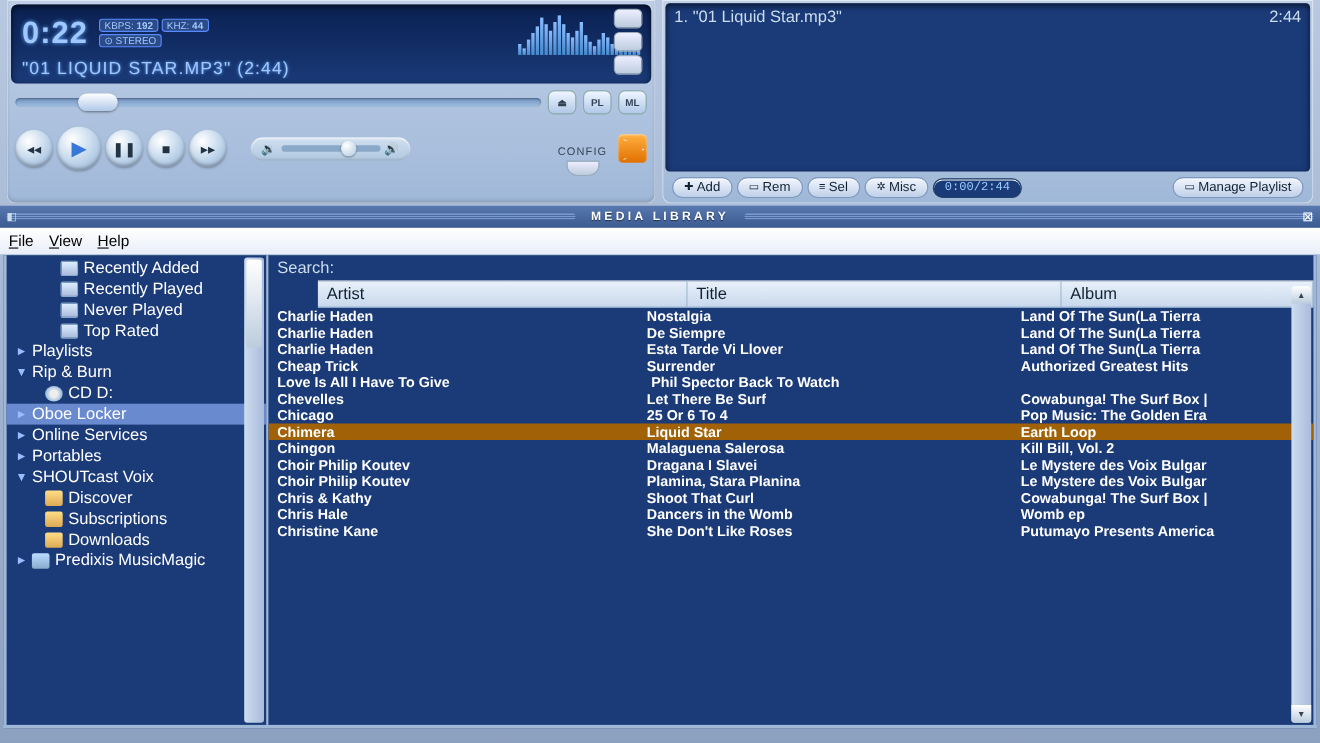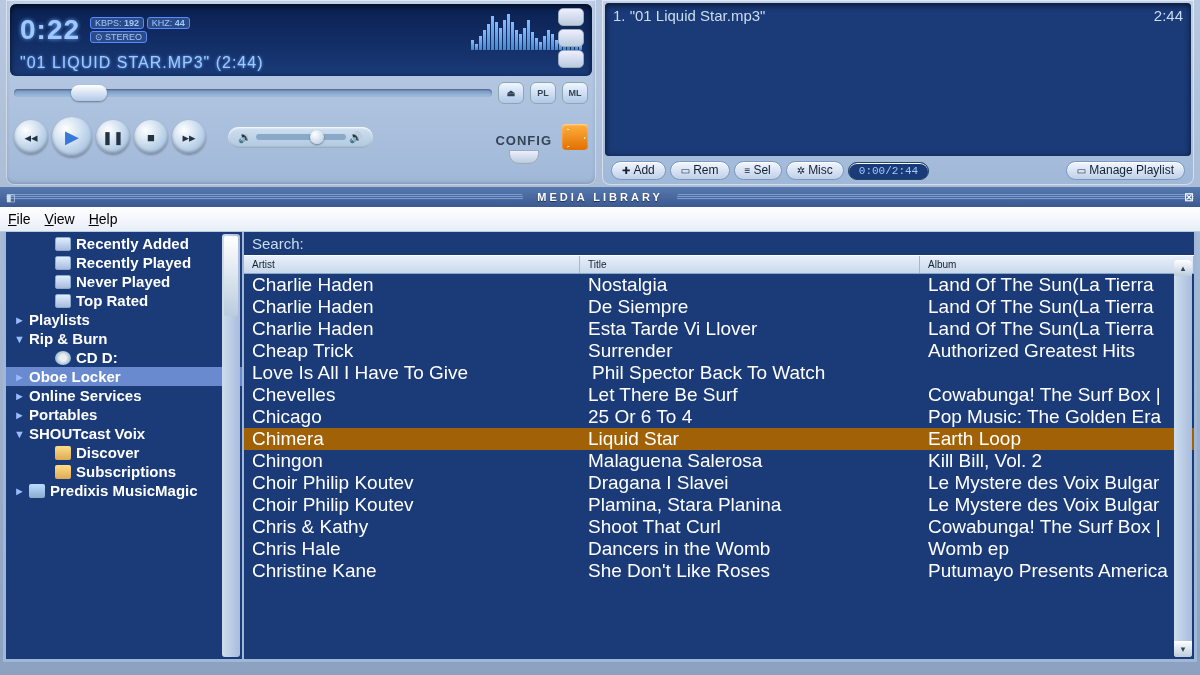--- a/index.html
+++ b/index.html
@@ -18,21 +18,21 @@
 .seek { flex: 1; height: 8px; background: linear-gradient(180deg,#7090c0,#a0c0e0); border-radius: 4px; box-shadow: inset 0 1px 2px #0005; position: relative; }
 .seek-thumb { position: absolute; left: 12%; top: -4px; width: 36px; height: 16px; background: linear-gradient(180deg,#fff,#b0c8e8); border-radius: 8px; box-shadow: 0 1px 2px #0006; }
 .rbtn { width: 26px; height: 22px; background: linear-gradient(180deg,#f0f6ff,#b0c8e8); border: 1px solid #8aa; border-radius: 6px; font-size: 9px; font-weight: bold; color: #345; display: flex; align-items: center; justify-content: center; cursor: pointer; }
 .controls { display: flex; align-items: center; gap: 4px; margin-top: 6px; padding: 0 4px; }
 .cbtn { width: 34px; height: 34px; border-radius: 50%; background: radial-gradient(circle at 35% 30%,#fff,#b8d0e8 60%,#90a8c8); box-shadow: inset 0 -2px 3px #0004, 0 1px 2px #0004; display: flex; align-items: center; justify-content: center; cursor: pointer; color: #234; font-size: 13px; }
 .play-btn { width: 40px; height: 40px; color: #3878d8; font-size: 18px; }
 .vol-group { display: flex; align-items: center; gap: 4px; margin-left: 18px; background: linear-gradient(180deg,#d0e0f0,#b0c8e0); border-radius: 18px; padding: 4px 10px; box-shadow: inset 0 1px 2px #fff, inset 0 -1px 2px #0003; }
 .vol-track { width: 90px; height: 6px; background: #8aa8c8; border-radius: 3px; position: relative; }
 .vol-thumb { position: absolute; left: 60%; top: -4px; width: 14px; height: 14px; background: radial-gradient(circle at 35% 30%,#fff,#b0c8e0); border-radius: 50%; box-shadow: 0 1px 2px #0006; }
 .config { margin-left: auto; display: flex; flex-direction: column; align-items: center; gap: 2px; }
-.config-label { font-size: 13px; font-weight: bold; color: #345; letter-spacing: 1px; margin-top: 23px; }
+.config-label { font-size: 10px; font-weight: normal; color: #345; letter-spacing: 1px; margin-top: 23px; }
 .config-wedge { width: 30px; height: 14px; background: linear-gradient(180deg,#eef,#bcd); border-radius: 0 0 10px 10px; border: 1px solid #9ab; }
 .logo { width: 26px; height: 26px; background: linear-gradient(180deg,#ffb040,#e07000); border-radius: 4px; margin-left: 6px; box-shadow: inset 0 1px 2px #fff8; position: relative; }
 .logo::before { content: ""; position: absolute; left: 4px; top: 4px; width: 16px; height: 16px; border: 2px solid #fff; border-radius: 2px; clip-path: polygon(0 0,100% 50%,0 100%,50% 50%); }
 .side-btns { position: absolute; right: 8px; top: 4px; display: flex; flex-direction: column; gap: 3px; }
 .side-btns .sb { width: 26px; height: 18px; background: linear-gradient(180deg,#eef,#bcd); border-radius: 5px; border: 1px solid #9ab; }
 .playlist-pane { flex: 1; display: flex; flex-direction: column; background: linear-gradient(180deg,#c0d0e8,#a0b8d8); border-radius: 0 0 8px 8px; padding: 3px; box-shadow: inset 0 0 0 1px #fff8; }
 .playlist-body { flex: 1; background: #1a3a78; border-radius: 4px; color: #cde; padding: 4px 8px; font-size: 15px; box-shadow: inset 0 2px 6px #000a; display: flex; }
 .pl-item { flex: 1; }
 .pl-dur { color: #cde; }
 .pl-toolbar { display: flex; align-items: center; gap: 4px; padding: 5px 6px 2px; }
@@ -41,41 +41,41 @@
 .time-pill { background: #1a3a78; color: #9cf; border-color: #246; font-family: 'Courier New', monospace; font-size: 11px; padding: 2px 10px; }
 .ml-titlebar { height: 20px; background: linear-gradient(180deg,#5878b0,#3a5a90); display: flex; align-items: center; position: relative; margin-top: 2px; }
 .ml-line { flex: 1; height: 6px; background: repeating-linear-gradient(180deg,#7a9ad0 0 1px,#4a6aa0 1px 2px); margin: 0 6px; border-radius: 2px; }
 .ml-title { color: #fff; font-size: 11px; font-weight: bold; letter-spacing: 3px; padding: 0 8px; text-shadow: 0 1px 1px #0008; }
 .ml-close { position: absolute; right: 6px; color: #fff; font-size: 12px; cursor: pointer; }
 .ml-x { position: absolute; left: 6px; color: #cde; font-size: 10px; }
 .menubar { background: linear-gradient(180deg,#fff,#e8eef8); padding: 4px 8px; display: flex; gap: 14px; font-size: 14px; border-bottom: 1px solid #bcd; }
 .menubar span { cursor: pointer; }
 .menubar u { text-decoration: underline; }
 .ml-body { display: flex; height: 430px; background: #1a3a78; border: 3px solid #a0b8d8; border-top: none; margin: 0 3px; }
-.tree { width: 238px; border-right: 2px solid #a0b8d8; overflow: hidden; color: #fff; font-size: 15px; padding-top: 2px; position: relative; font-weight: bold; }
+.tree { width: 238px; border-right: 2px solid #a0b8d8; overflow: hidden; color: #fff; font-size: 15px; padding-top: 2px; position: relative; }
 .tree-scroll { position: absolute; right: 2px; top: 2px; bottom: 2px; width: 18px; background: linear-gradient(90deg,#cde,#abd); border-radius: 3px; }
 .tree-scroll-thumb { position: absolute; top: 2px; left: 2px; right: 2px; height: 80px; background: linear-gradient(180deg,#fff,#bcd); border-radius: 2px; }
 .tnode { display: flex; align-items: center; gap: 5px; padding: 1px 4px 1px 8px; white-space: nowrap; cursor: pointer; }
 .tnode.indent1 { padding-left: 34px; }
-.tnode.indent2 { padding-left: 34px; }
+.tnode.indent2 { padding-left: 20px; }
 .tnode.sel { background: #6a8ad0; }
 .tarrow { width: 10px; color: #9bf; font-size: 11px; }
 .ticon { width: 16px; height: 14px; display: inline-block; }
 .ic-doc { background: linear-gradient(180deg,#def,#abd); border-radius: 2px; border: 1px solid #8ac; }
 .ic-disc { background: radial-gradient(circle,#eee 30%,#9bd 70%); border-radius: 50%; }
 .ic-folder { background: linear-gradient(180deg,#fd8,#da5); border-radius: 2px; }
 .ic-box { background: linear-gradient(180deg,#bdf,#8ac); border-radius: 2px; }
 .tracks { flex: 1; display: flex; flex-direction: column; position: relative; }
 .search-row { padding: 3px 8px; color: #cde; font-size: 15px; }
-.thead { display: flex; background: linear-gradient(180deg,#e8f0fa,#c8d8ec); color: #123; font-size: 10px; border-top: 1px solid #fff; border-bottom: 1px solid #8aa8c8; }
+.thead { display: flex; background: linear-gradient(180deg,#e8f0fa,#c8d8ec); color: #123; font-size: 15px; border-top: 1px solid #fff; border-bottom: 1px solid #8aa8c8; margin-left: 45px; }
 .thead .col { padding: 3px 8px; border-right: 1px solid #a0b8d0; }
 .col-artist { width: 336px; }
 .col-title { width: 340px; }
 .col-album { flex: 1; }
-.tbody { flex: 1; overflow: hidden; color: #fff; font-size: 19px; }
+.tbody { flex: 1; overflow: hidden; color: #fff; font-size: 13px; font-weight: bold; }
 .trow { display: flex; padding: 0; cursor: pointer; }
 .trow .col { padding: 0 8px; white-space: nowrap; overflow: hidden; }
 .trow.sel { background: #a16207; }
 .list-scroll { position: absolute; right: 2px; top: 28px; bottom: 2px; width: 18px; background: linear-gradient(90deg,#cde,#abd); border-radius: 3px; }
 .list-scroll .up, .list-scroll .dn { position: absolute; left: 0; right: 0; height: 16px; background: linear-gradient(180deg,#fff,#bcd); display: flex; align-items: center; justify-content: center; font-size: 9px; color: #345; }
 .list-scroll .up { top: 0; border-radius: 3px 3px 0 0; }
 .list-scroll .dn { bottom: 0; border-radius: 0 0 3px 3px; }
 </style>
 </head>
 <body>
@@ -255,20 +255,25 @@
       <div class="tnode indent2">
         <span class="tarrow"></span>
         <span class="ticon ic-folder"></span>
         <span>Discover</span>
       </div>
       <div class="tnode indent2">
         <span class="tarrow"></span>
         <span class="ticon ic-folder"></span>
         <span>Subscriptions</span>
       </div>
+      <div class="tnode indent2">
+        <span class="tarrow"></span>
+        <span class="ticon ic-folder"></span>
+        <span>Downloads</span>
+      </div>
       <div class="tnode">
         <span class="tarrow">►</span>
         <span class="ticon ic-box"></span>
         <span>Predixis MusicMagic</span>
       </div>
       <div class="tree-scroll">
         <div class="tree-scroll-thumb"></div>
       </div>
   </div>
   <div class="tracks">

